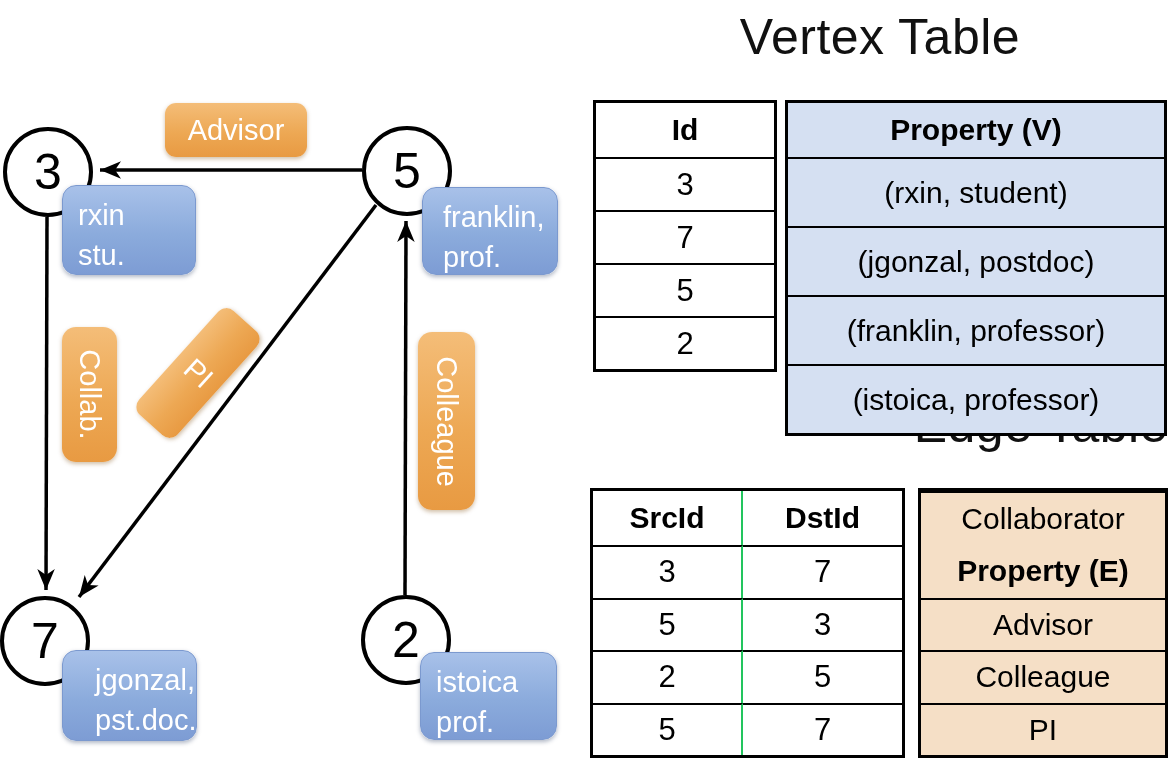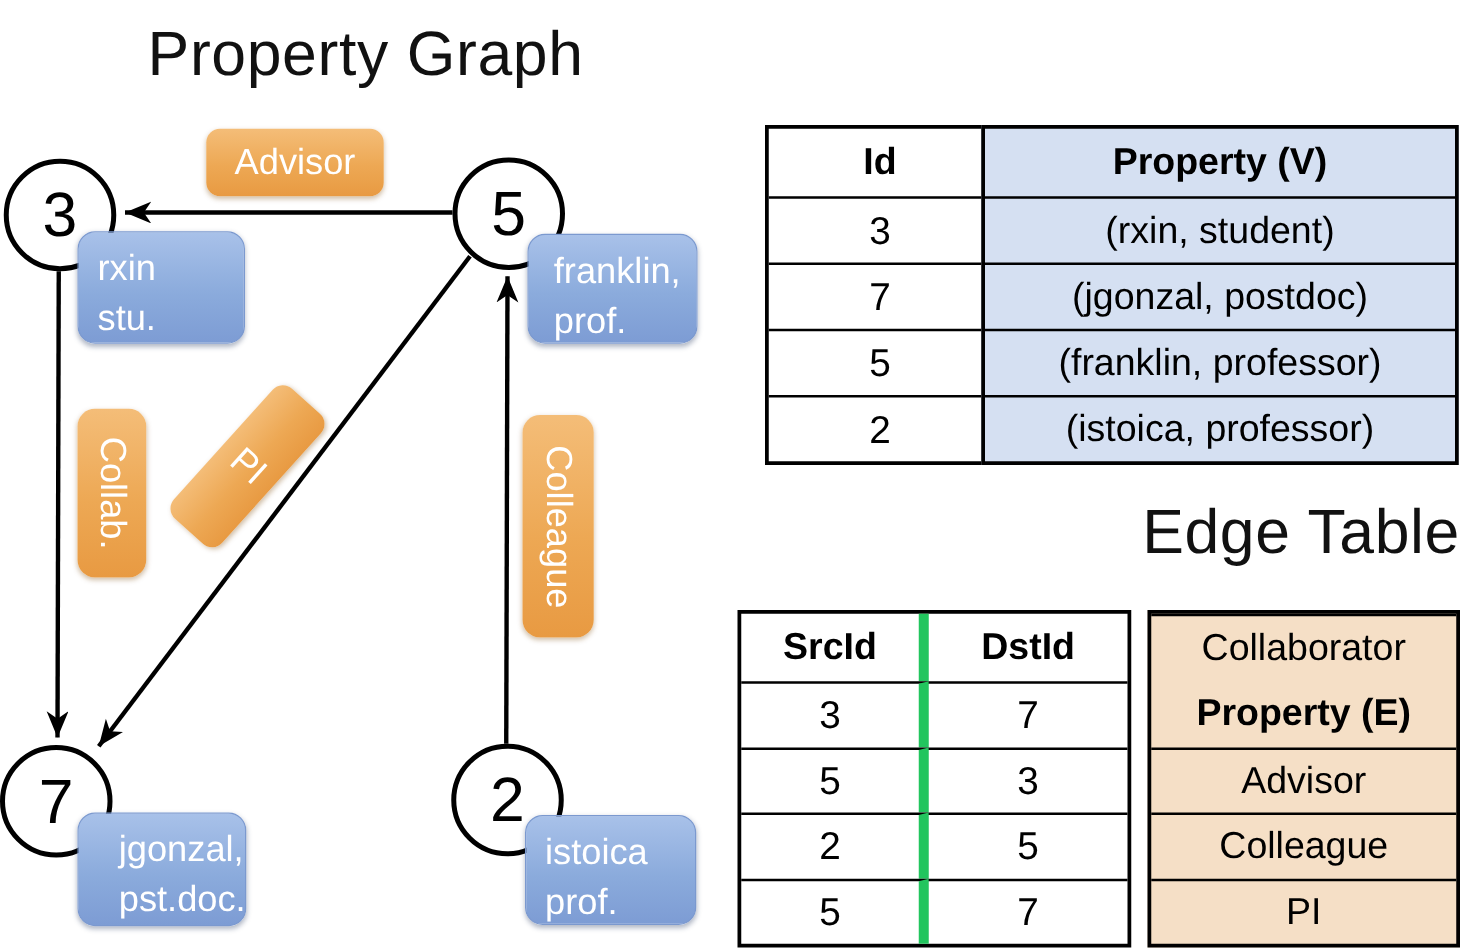--- a/index.html
+++ b/index.html
@@ -51,40 +51,40 @@
   #vlabel-3 { left:62px;  top:185px; width:134px; height:90px; }
   #vlabel-5 { left:422px; top:187px; width:136px; height:88px;padding-left:20px; }
   #vlabel-7 { left:62px;  top:650px; width:135px; height:91px;padding-left:32px; }
   #vlabel-2 { left:420px; top:652px; width:137px; height:88px; }
 
   
   .tsec {
     position:absolute; box-sizing:border-box; border:3px solid #000;
     display:grid; grid-template-rows:54px repeat(4, 1fr); background:#fff;
   }
-  #vt-id   { left:612px; top:100px; width:184px; height:272px; }
-  #vt-prop { left:785px; top:100px; width:382px; height:272px; background:#d5e0f2; }
+  #vt-id   { left:593px; top:100px; width:184px; height:272px; }
+  #vt-prop { left:785px; top:100px; width:382px; height:336px; background:#d5e0f2; }
   #et-ids  { left:590px; top:488px; width:315px; height:270px; grid-template-columns:150px 1fr; }
   #et-prop { left:918px; top:488px; width:250px; height:270px; background:#f5dfc6; }
 
   .cell {
     display:flex; align-items:center; justify-content:center;
     border-top:2px solid #000; font-size:31px; text-align:center;
   }
   .cell.hd { font-weight:bold; font-size:30px; }
   .cell.r1 { border-top:none; }
-  .cell.c1 { border-right:8px solid #22c55e; }
+  .cell.c1 { border-right:2px solid #22c55e; }
   .cell.prop { font-size:30px; }
 </style>
 </head>
 <body>
 
 <div class="canvas">
 
-  <div class="big-title" id="graph-title">Property Graph</div>
+  <div class="big-title" id="vertex-title">Vertex Table</div>
   <div class="big-title" id="edge-title">Edge Table</div>
 
   <svg class="edges" width="585" height="760" viewBox="0 0 585 760">
     <defs>
       <marker id="arrow" markerWidth="7" markerHeight="6" refX="6" refY="2.5" orient="auto">
         <path d="M0,0 L6,2.5 L0,5 L1.7,2.5 Z" fill="#000"></path>
       </marker>
     </defs>
     <line x1="362" y1="170" x2="100" y2="170" stroke="#000" stroke-width="3.5" marker-end="url(#arrow)"></line>
     <line x1="47" y1="217" x2="46" y2="590" stroke="#000" stroke-width="3.5" marker-end="url(#arrow)"></line>

